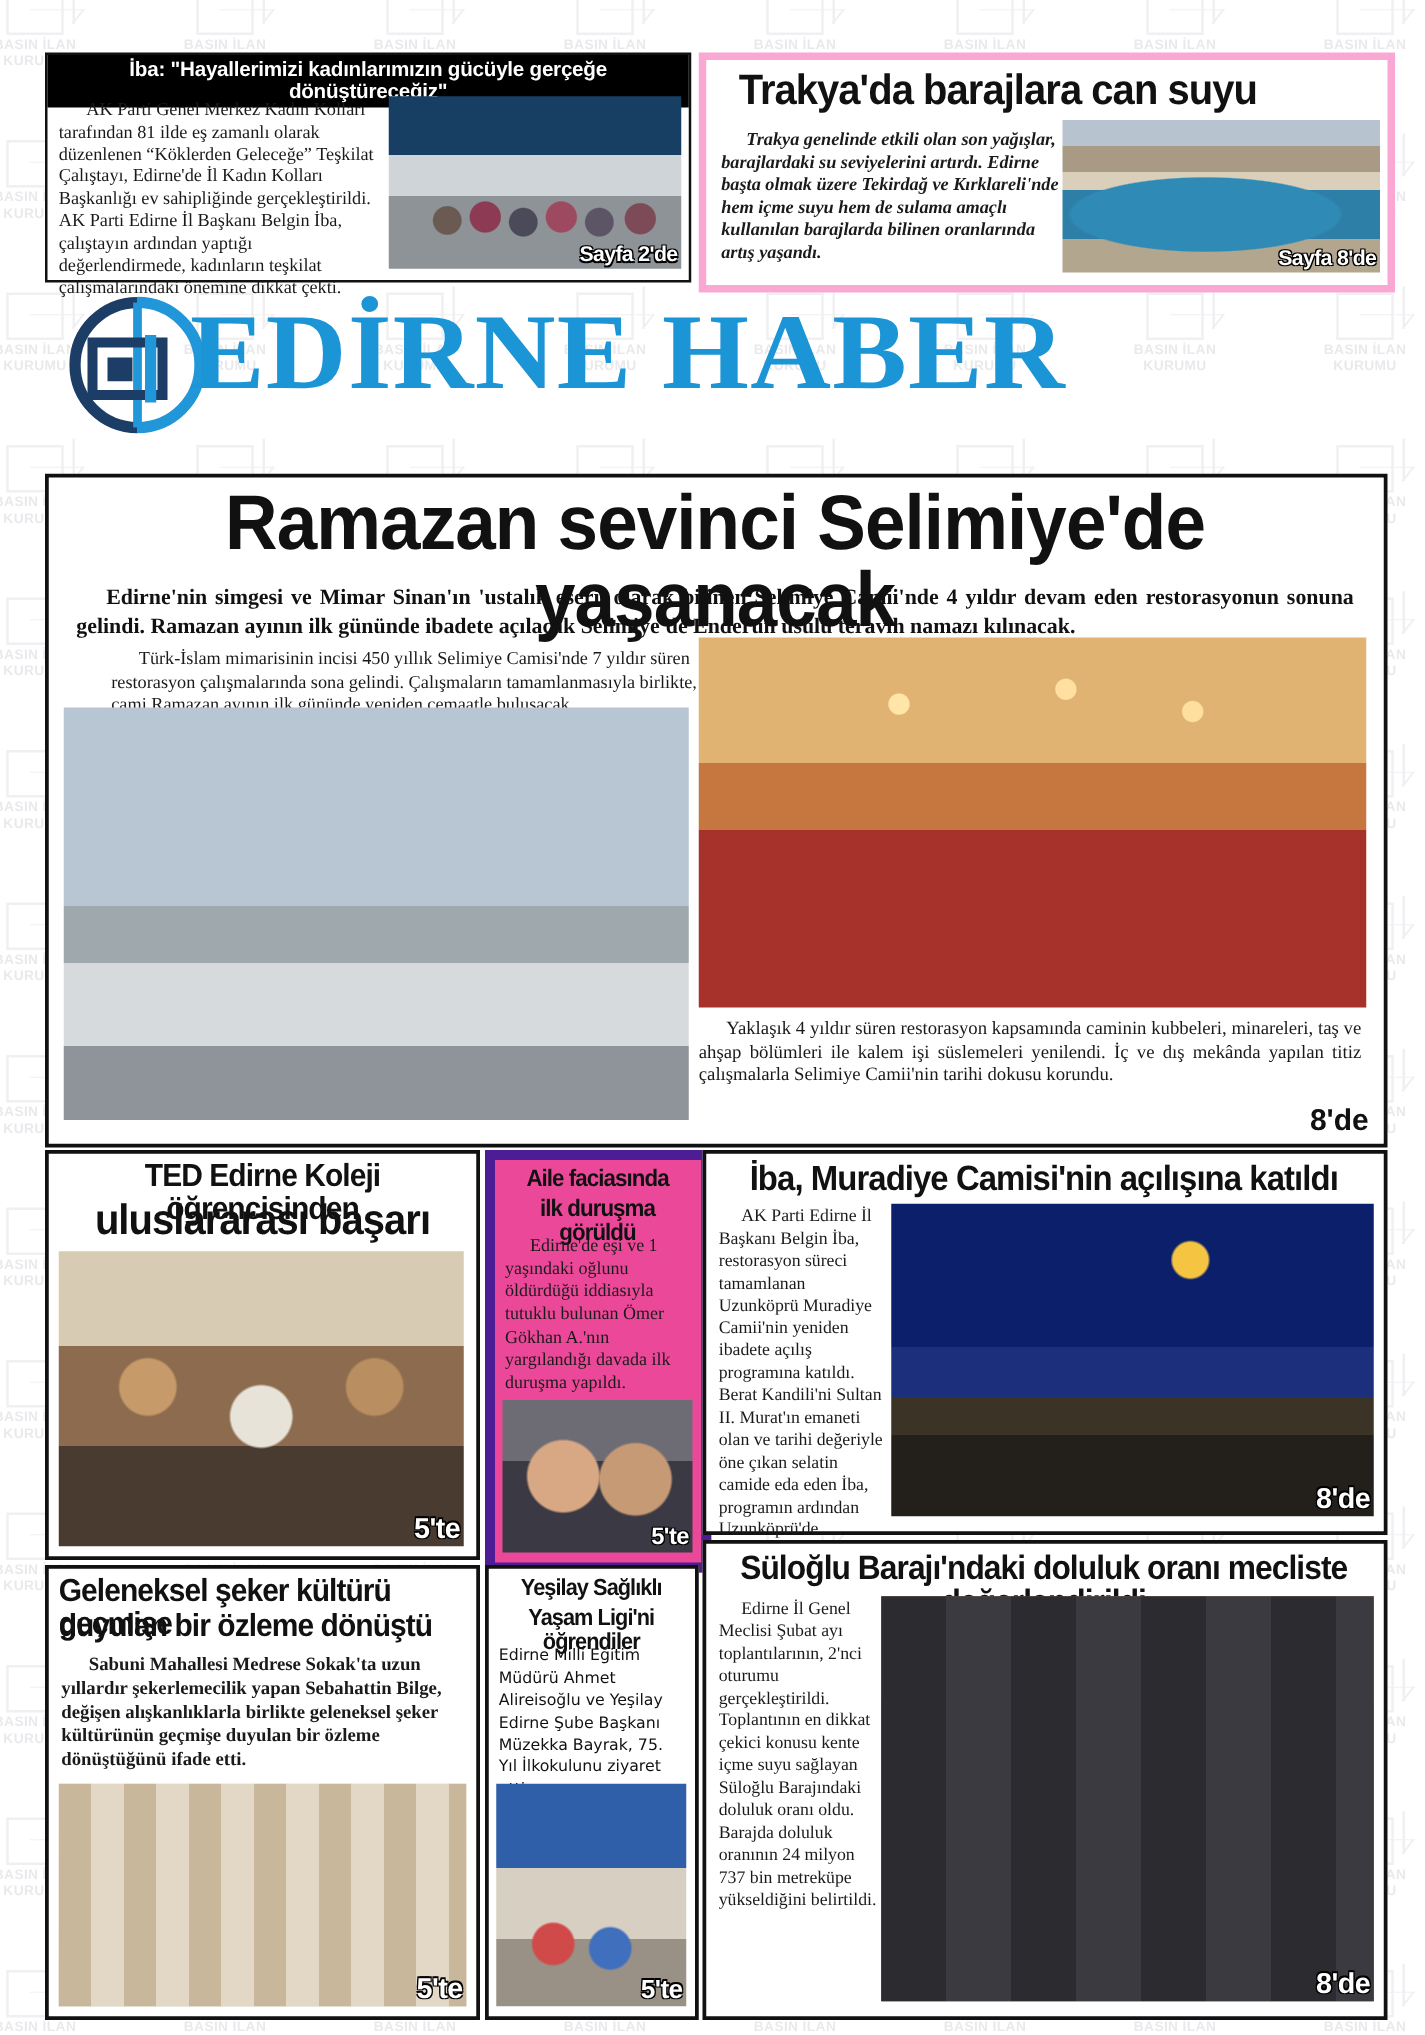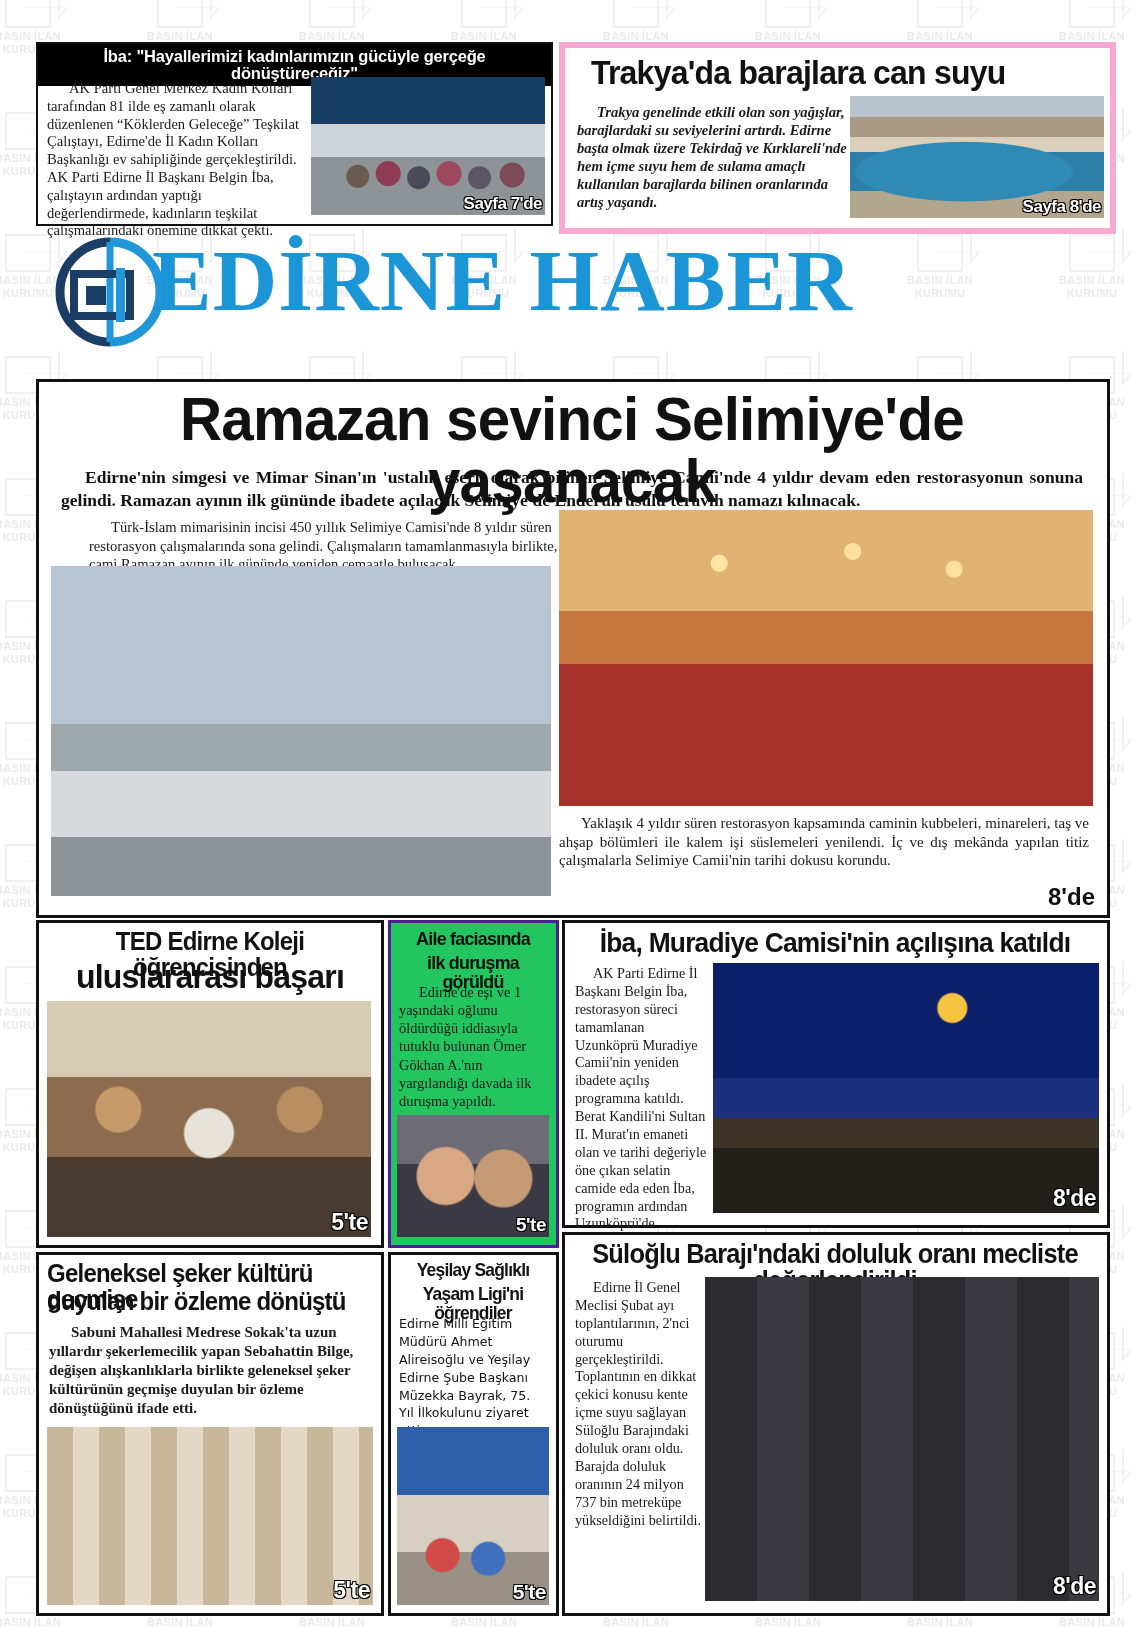--- a/index.html
+++ b/index.html
@@ -136,21 +136,21 @@
   #lead-p2{position:absolute;left:520px;top:432px;width:530px;font-size:15px;line-height:1.24;text-indent:22px;}
   #lead-p3{position:absolute;left:520px;top:490px;width:530px;font-size:15px;line-height:1.24;text-indent:22px;}
   #lead-pg{position:absolute;right:12px;bottom:4px;font-size:24px;}
 
   
   #ted{position:absolute;left:36px;top:920px;width:342px;height:322px;border:3px solid #111;background:#fff;}
   #ted .hl1{position:absolute;left:10px;top:6px;width:322px;font-size:25.5px;text-align:center;}
   #ted .hl2{position:absolute;left:10px;top:36px;width:322px;font-size:34px;text-align:center;}
   #ted .photo{position:absolute;left:8px;top:78px;width:324px;height:236px;}
 
-  #aile{position:absolute;left:388px;top:920px;width:165px;height:322px;border:3px solid #4c1d95;background:#22c55e;}
+  #aile{position:absolute;left:388px;top:920px;width:165px;height:322px;border:8px solid #4c1d95;background:#ec4899;}
   #aile .hl1{position:absolute;left:6px;top:6px;width:152px;font-size:19px;text-align:center;}
   #aile .hl2{position:absolute;left:6px;top:30px;width:152px;font-size:19px;text-align:center;}
   #aile p{position:absolute;left:8px;top:60px;width:148px;margin:0;font-size:14.4px;line-height:1.26;text-indent:20px;text-align:left;}
   #aile .photo{position:absolute;left:6px;top:192px;width:152px;height:122px;}
 
   #muradiye{position:absolute;left:562px;top:920px;width:542px;height:302px;border:3px solid #111;background:#fff;}
   #muradiye .hl1{position:absolute;left:8px;top:6px;width:524px;font-size:28px;text-align:center;}
   #muradiye p{position:absolute;left:10px;top:42px;width:136px;margin:0;font-size:14.2px;line-height:1.26;text-indent:18px;text-align:left;}
   #muradiye .photo{position:absolute;left:148px;top:40px;width:386px;height:250px;}
 
@@ -773,21 +773,21 @@
   </div>
 
 <div class="page">
 
   <div id="teaser-left">
     <div class="kicker">İba: "Hayallerimizi kadınlarımızın gücüyle gerçeğe dönüştüreceğiz"</div>
     <div class="col">
       <p class="body-txt">AK Parti Genel Merkez Kadın Kolları tarafından 81 ilde eş zamanlı olarak düzenlenen “Köklerden Geleceğe” Teşkilat Çalıştayı, Edirne'de İl Kadın Kolları Başkanlığı ev sahipliğinde gerçekleştirildi. AK Parti Edirne İl Başkanı Belgin İba, çalıştayın ardından yaptığı değerlendirmede, kadınların teşkilat çalışmalarındaki önemine dikkat çekti.</p>
     </div>
     <div class="photo ph-crowd">
-      <span class="badge" style="font-size:17px">Sayfa 7'de</span>
+      <span class="badge" style="font-size:17px">Sayfa 2'de</span>
     </div>
   </div>
 
   <div id="teaser-right">
     <div class="hl ctr">Trakya'da barajlara can suyu</div>
     <div class="col">
       <p class="body-txt">Trakya genelinde etkili olan son yağışlar, barajlardaki su seviyelerini artırdı. Edirne başta olmak üzere Tekirdağ ve Kırklareli'nde hem içme suyu hem de sulama amaçlı kullanılan barajlarda bilinen oranlarında artış yaşandı.</p>
     </div>
     <div class="photo ph-dam">
       <span class="badge" style="font-size:17px">Sayfa 8'de</span>
@@ -807,21 +807,21 @@
     <div id="mast-date">04 Şubat 2026 Çarşamba</div>
     <div id="rule-l"></div>
     <div id="mast-site">www.edirnehaber.org</div>
     <div id="rule-r"></div>
     <div id="mast-info">Yıl: 34    Sayı: 8000  Fiyatı 7 TL</div>
   </div>
 
   <div id="lead">
     <div id="lead-hl" class="hl ctr">Ramazan sevinci Selimiye'de yaşanacak</div>
     <div id="lead-sub">Edirne'nin simgesi ve Mimar Sinan'ın 'ustalık eseri' olarak bilinen Selimiye Camii'nde 4 yıldır devam eden restorasyonun sonuna gelindi. Ramazan ayının ilk gününde ibadete açılacak Selimiye'de Enderun usulü teravih namazı kılınacak.</div>
-    <p id="lead-p1" class="body-txt" style="margin:0">Türk-İslam mimarisinin incisi 450 yıllık Selimiye Camisi'nde 8 yıldır süren restorasyon çalışmalarında sona gelindi. Çalışmaların tamamlanmasıyla birlikte, cami Ramazan ayının ilk gününde yeniden cemaatle buluşacak.</p>
+    <p id="lead-p1" class="body-txt" style="margin:0">Türk-İslam mimarisinin incisi 450 yıllık Selimiye Camisi'nde 7 yıldır süren restorasyon çalışmalarında sona gelindi. Çalışmaların tamamlanmasıyla birlikte, cami Ramazan ayının ilk gününde yeniden cemaatle buluşacak.</p>
     <div id="lead-photo-main" class="photo ph-mosque-ext"></div>
     <div id="lead-photo-side" class="photo ph-mosque-int"></div>
     <p id="lead-p2" class="body-txt" style="margin:0">Yaklaşık 4 yıldır süren restorasyon kapsamında caminin kubbeleri, minareleri, taş ve ahşap bölümleri ile kalem işi süslemeleri yenilendi. İç ve dış mekânda yapılan titiz çalışmalarla Selimiye Camii'nin tarihi dokusu korundu.</p>
     <div id="lead-pg" class="pgno">8'de</div>
   </div>
 
   <div id="ted">
     <div class="hl1 hl ctr">TED Edirne Koleji öğrencisinden</div>
     <div class="hl2 hl ctr">uluslararası başarı</div>
     <div class="photo ph-award">

